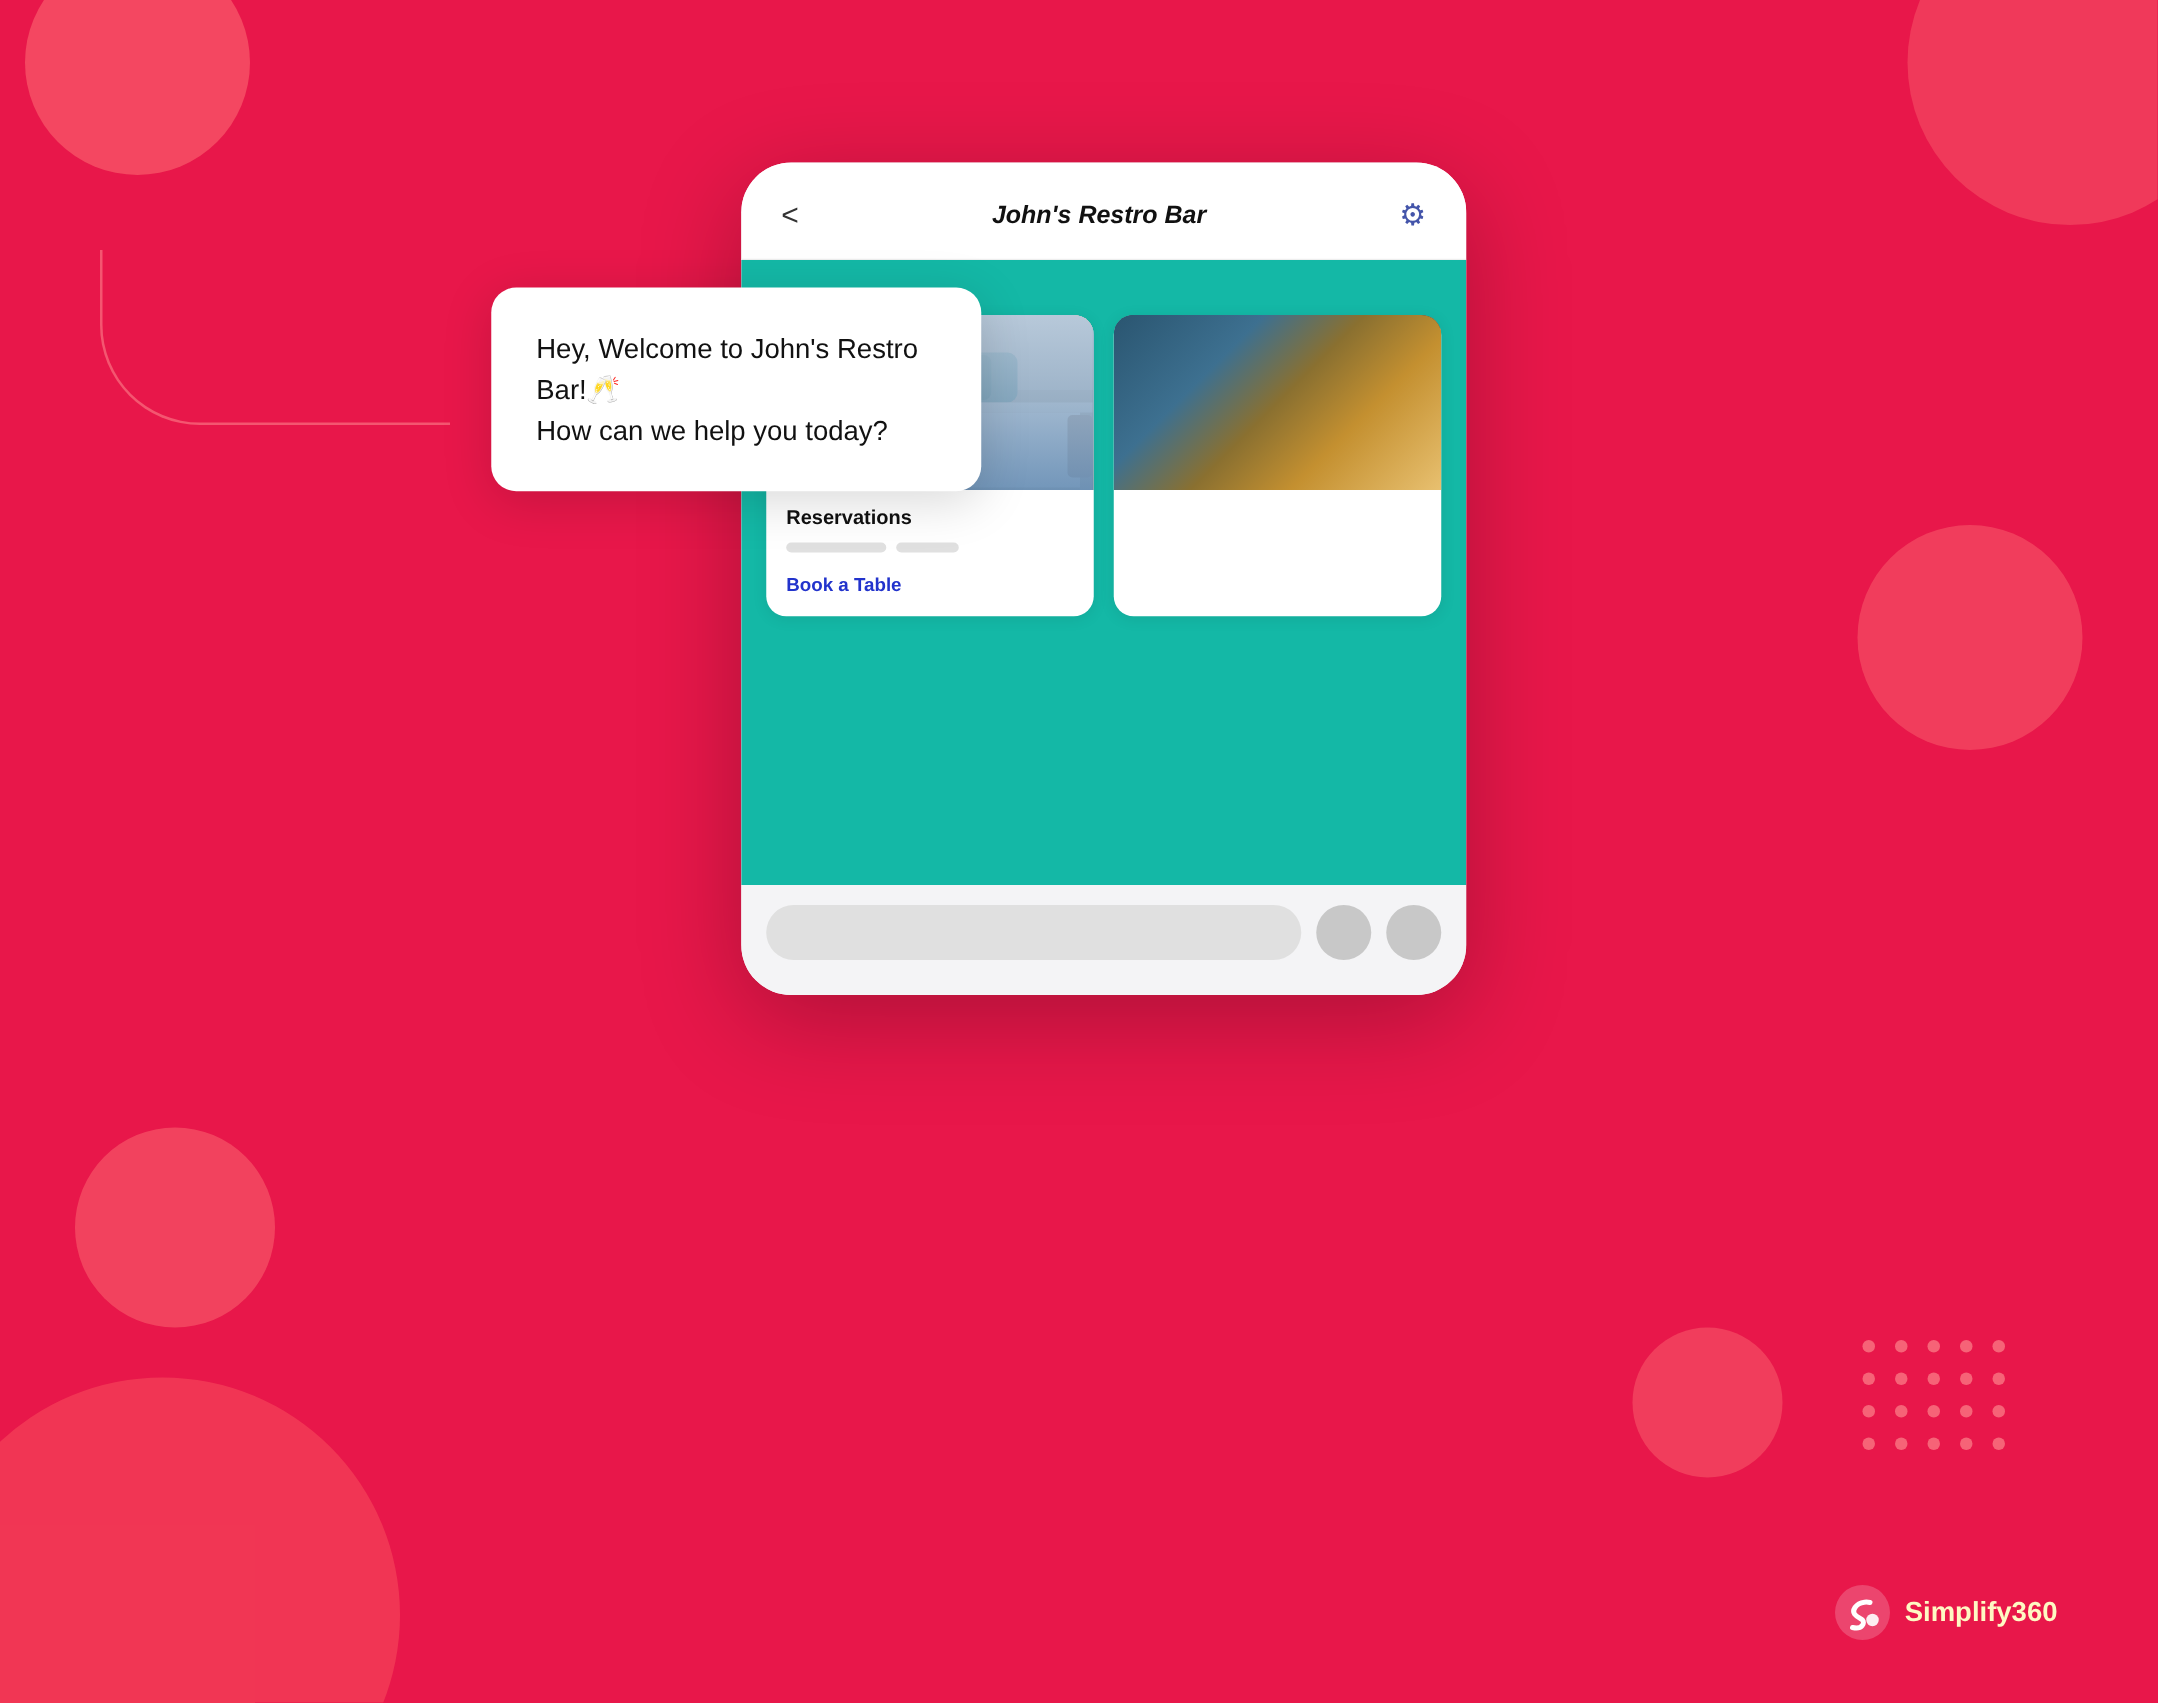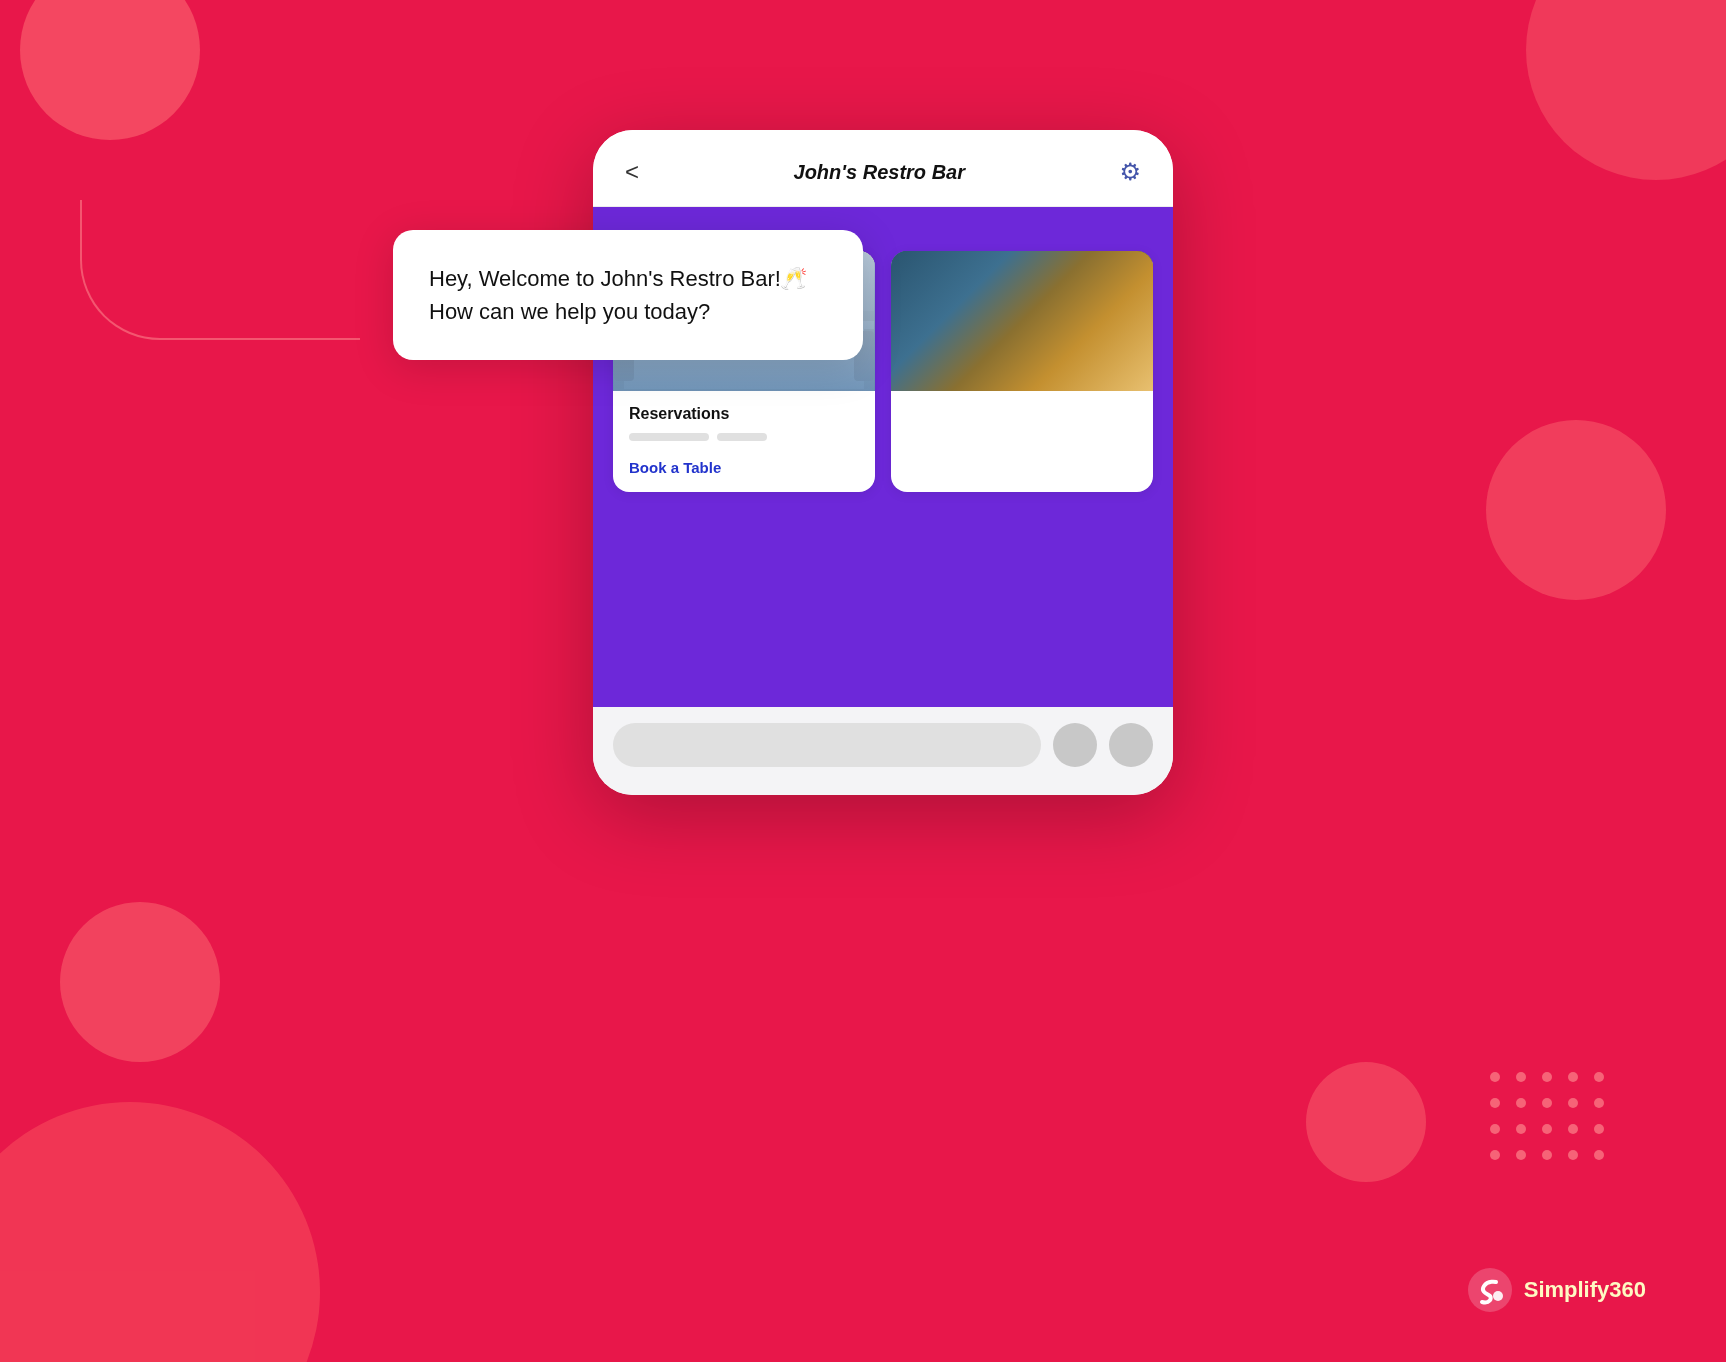--- a/index.html
+++ b/index.html
@@ -85,21 +85,21 @@
       left: 50%;
       transform: translateX(-50%) translateX(20px);
       width: 580px;
     }
 
     
     .welcome-bubble {
       position: absolute;
       top: 100px;
       left: -200px;
-      width: 470px;
+      width: 392px;
       background: white;
       border-radius: 20px;
       padding: 32px 36px;
       box-shadow: 0 8px 40px rgba(0,0,0,0.15);
       z-index: 10;
     }
     .welcome-bubble-text {
       font-size: 22px;
       font-weight: 500;
       color: #111;
@@ -139,21 +139,21 @@
       font-style: italic;
     }
     .header-gear {
       font-size: 24px;
       color: #4455aa;
     }
 
     
     .chat-area {
       padding: 24px 20px 20px;
-      background: #6d28d9;
+      background: #14b8a6;
       min-height: 500px;
     }
 
     
     .cards-row {
       display: flex;
       gap: 16px;
       margin-top: 20px;
     }
 

